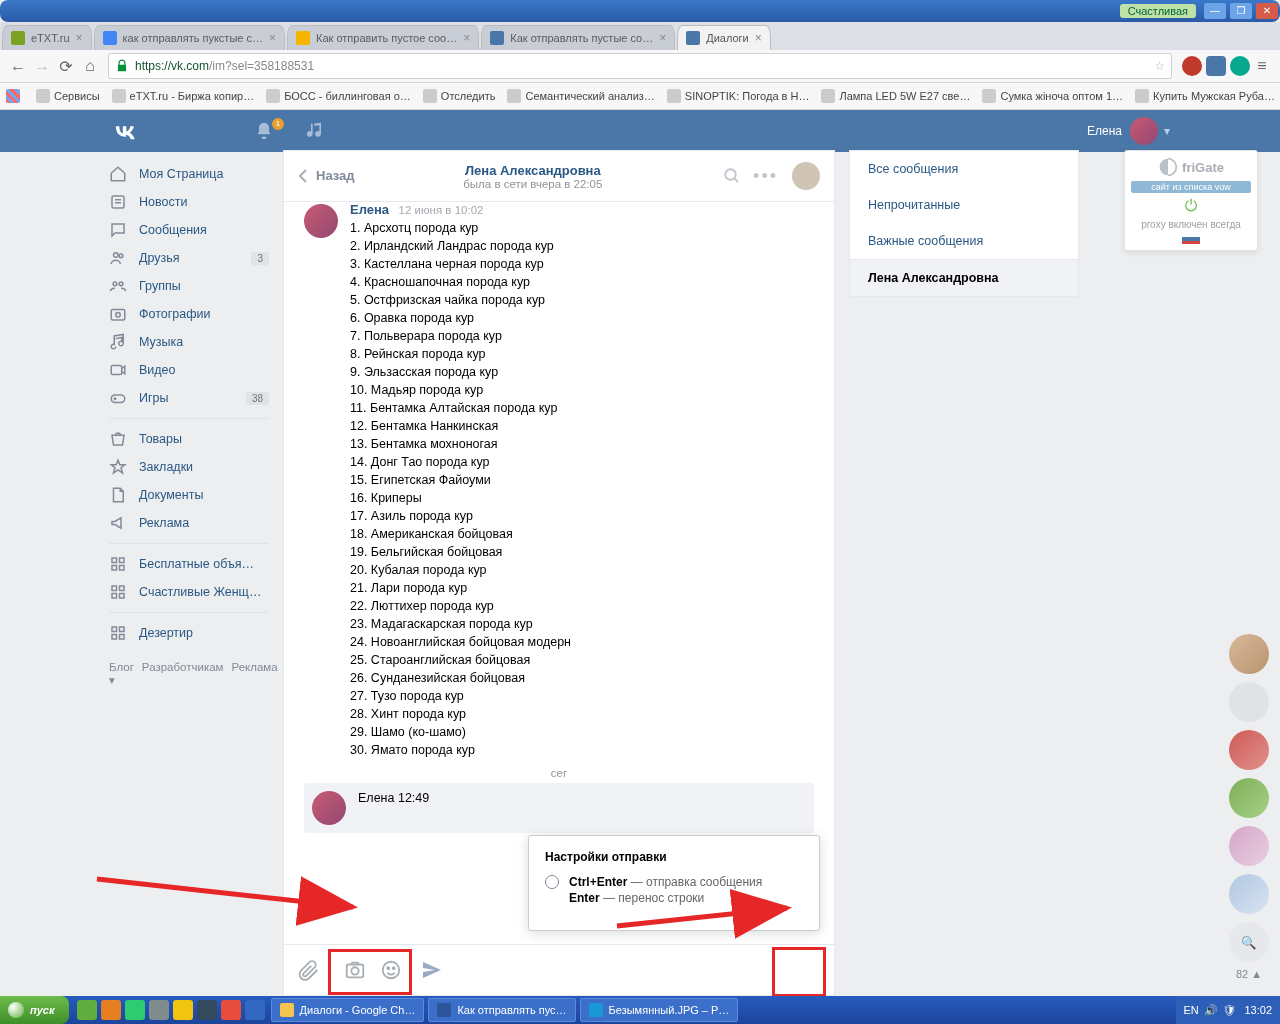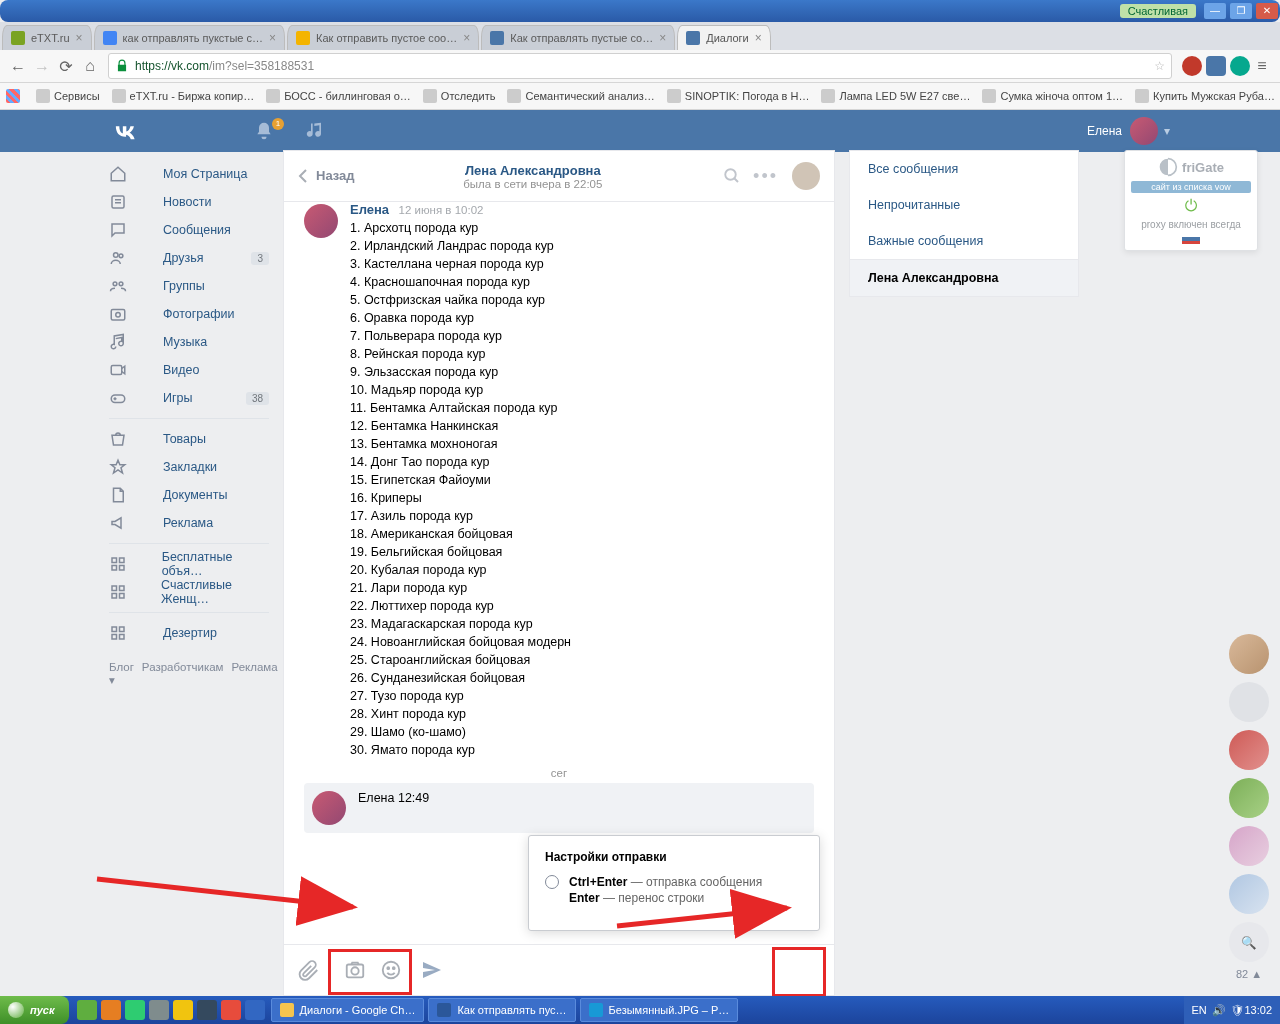--- a/index.html
+++ b/index.html
@@ -36,21 +36,21 @@
 .vk-search svg{margin-right:8px;}
 .vk-topicon{ width:26px; margin-left:26px; color:#a6bcd7; position:relative;}
 .vk-topicon .badge{position:absolute; top:-3px; right:-4px; width:12px; height:12px; border-radius:50%; background:#e6a033; color:#fff; font-size:8px; text-align:center; line-height:12px;}
 .vk-right{ margin-left:auto; display:flex; align-items:center; color:#fff; font-size:12px;}
 .vk-right .avatar{ width:28px; height:28px; border-radius:50%; background:#c99; margin-left:8px;}
 .vk-right .chev{ margin-left:6px; color:#b9cde3;}
 
 .vk-body{ position:absolute; top:150px; bottom:28px; left:0; right:0; display:flex; justify-content:center;}
 .vk-wrap{ width:1062px; display:flex;}
 .left-nav{ width:160px; padding-top:10px;}
-.nav-item{ display:flex; align-items:center; height:28px; color:#2a5885; font-size:12.5px; cursor:pointer;gap:24px;}
+.nav-item{ display:flex; align-items:center; height:28px; color:#2a5885; font-size:12.5px; cursor:pointer;}
 .nav-item .ni-icon{ width:20px; height:20px; margin-right:10px; color:#828a99; display:flex; align-items:center;}
 .nav-item .count{ margin-left:auto; background:#dfe3e8; color:#71767c; font-size:10px; padding:1px 6px; border-radius:3px;}
 .nav-sep{ height:1px; background:#dfe3e8; margin:6px 0;}
 .nav-foot{ margin-top:14px; font-size:11.5px; color:#828a99;}
 .nav-foot span{ margin-right:8px;}
 
 .center{ width:550px; background:#fff; border:1px solid #e7e8ec; margin-left:14px; display:flex; flex-direction:column; position:relative;}
 .chat-head{ height:50px; border-bottom:1px solid #e7e8ec; display:flex; align-items:center; padding:0 14px;}
 .chat-head .back{ color:#828a99; display:flex; font-size:13px;font-weight:bold;}
 .chat-head .back svg{margin-right:8px;}
@@ -105,21 +105,21 @@
 .arrow{ position:absolute; pointer-events:none;}
 .arrow svg{ overflow:visible;}
 
 .taskbar{ position:absolute; left:0; right:0; bottom:0; height:28px; background:linear-gradient(#265bbd,#1c449c); display:flex; align-items:center; font-size:11px; color:#fff;}
 .taskbar .start{ background:linear-gradient(#6fbc4b,#3e8f28); height:100%; display:flex; align-items:center; padding:0 14px 0 8px; border-top-right-radius:8px; border-bottom-right-radius:8px; font-style:italic; font-weight:600;}
 .taskbar .start .orb{ width:16px; height:16px; border-radius:50%; background:radial-gradient(circle at 30% 30%, #fff, #5fae3f); margin-right:6px;}
 .taskbar .ql{ width:20px; height:20px; margin:0 2px; border-radius:3px;}
 .taskbar .task{ height:22px; background:#3b6fca; border:1px solid #5a8bdc; border-radius:2px; margin-left:4px; display:flex; align-items:center; padding:0 8px; max-width:150px; white-space:nowrap; overflow:hidden;}
 .taskbar .task .ti{ width:14px; height:14px; margin-right:6px; border-radius:2px;}
 .taskbar .tray{ margin-left:auto; background:#2e5fb8; height:100%; display:flex; align-items:center; padding:0 8px;}
-.taskbar .tray .clk{ }
+.taskbar .tray .clk{ margin-left:8px;}
 svg{ display:block;}
 </style>
 </head>
 <body>
 
 <div class="win-titlebar">
   <div class="wt-left">
     <div class="wt-user">Счастливая</div>
     <div class="wt-btn">—</div>
     <div class="wt-btn">❐</div>

